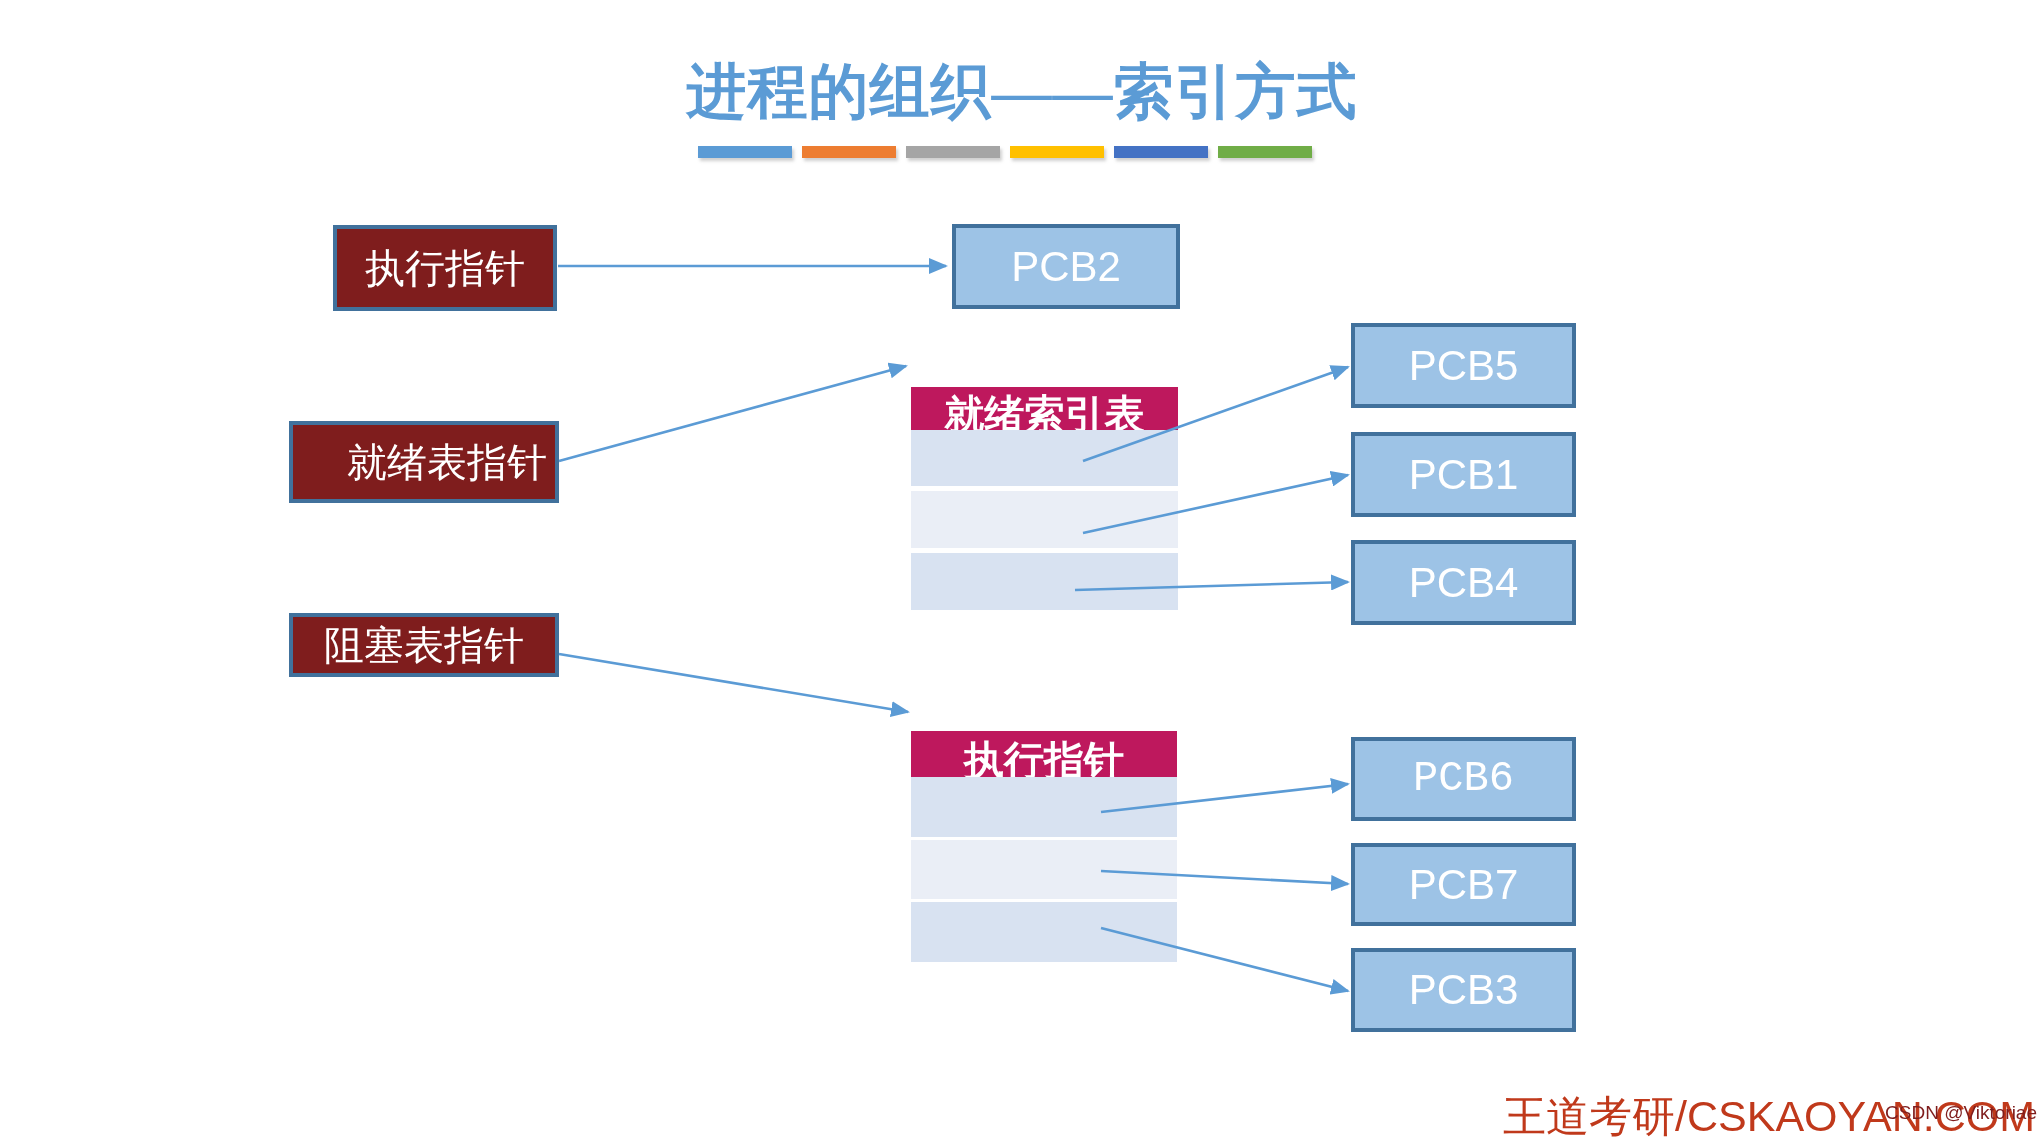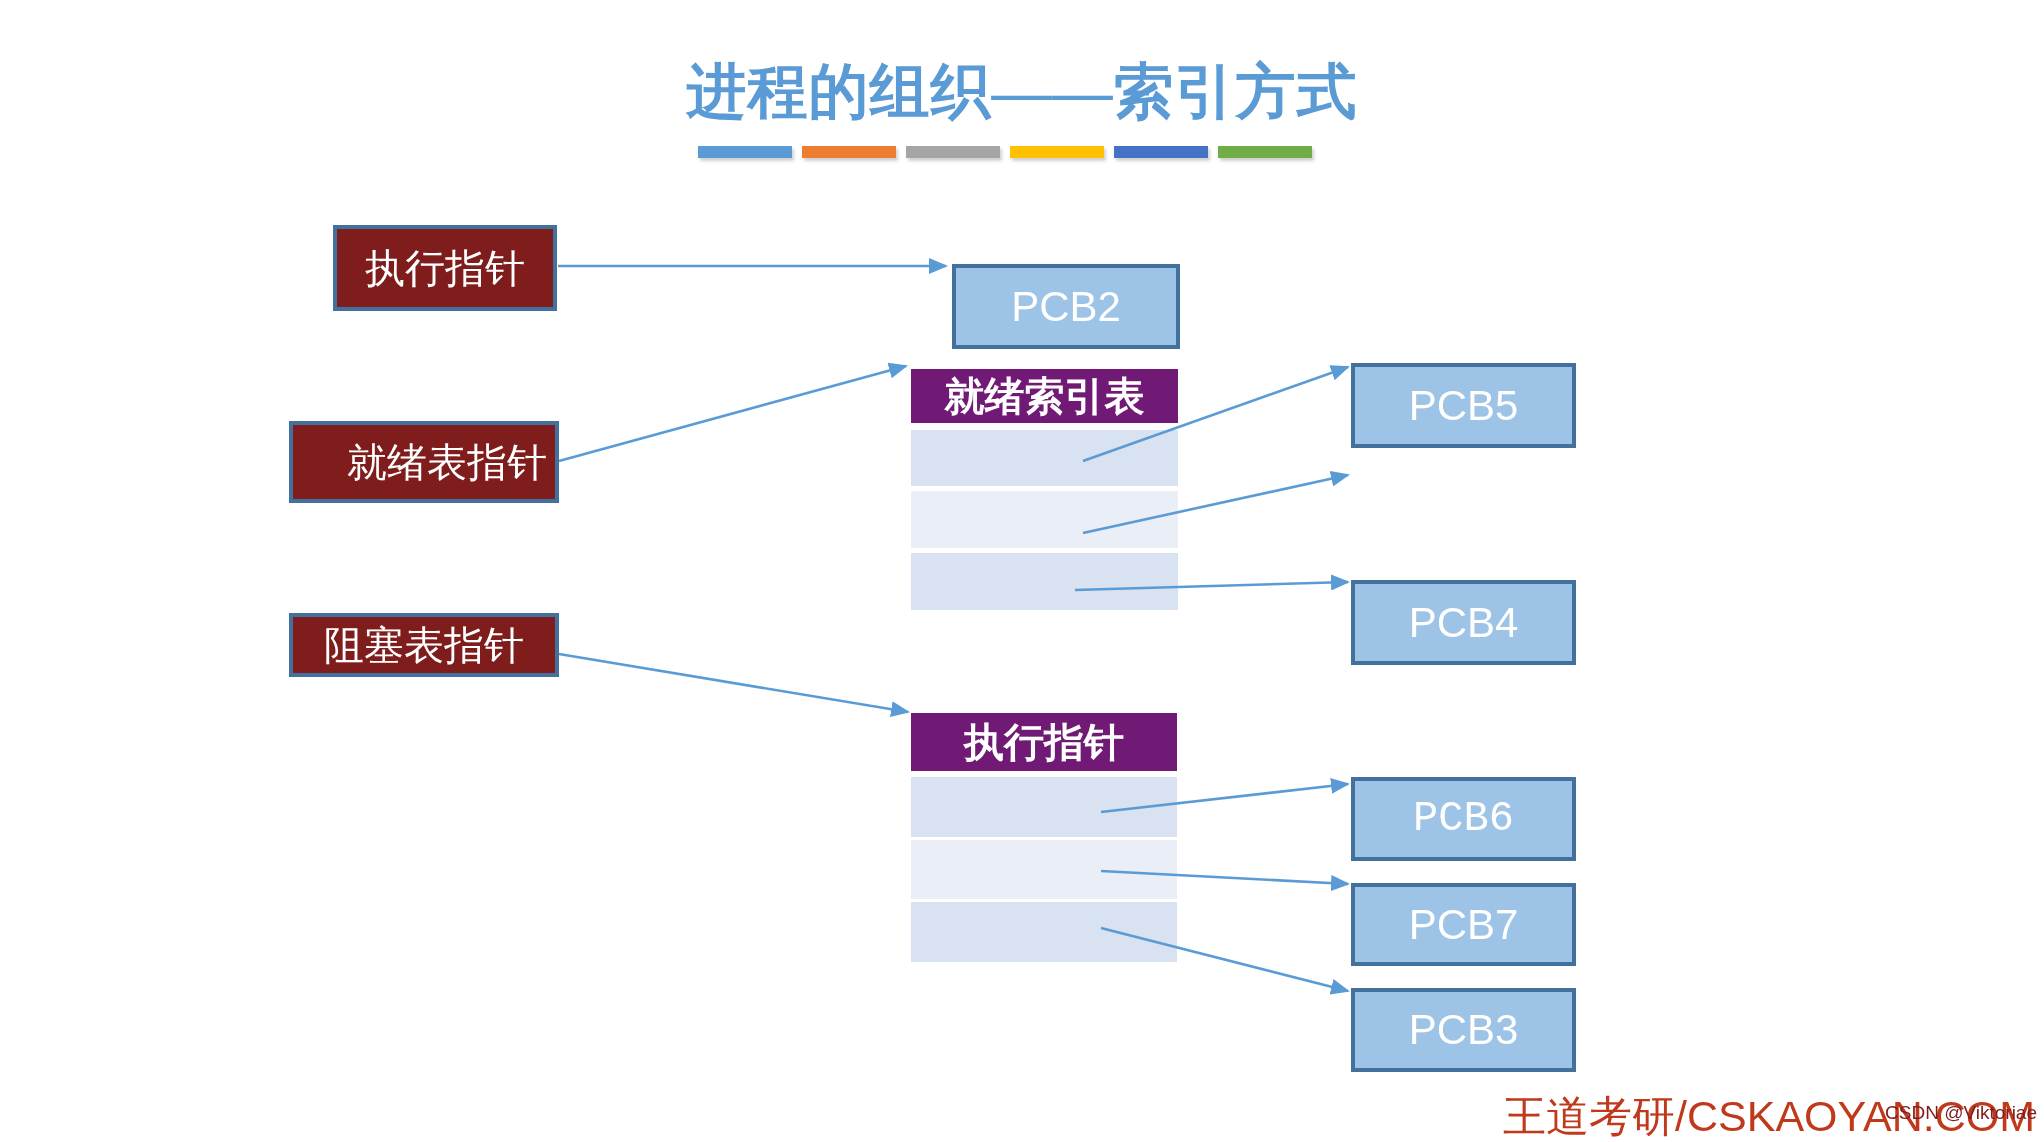--- a/index.html
+++ b/index.html
@@ -27,34 +27,33 @@
   }
   .ptr-exec   {left:333px;top:225px;width:224px;height:86px;}
   .ptr-ready  {left:289px;top:421px;width:270px;height:82px;padding-left:46px;}
   .ptr-blocked{left:289px;top:613px;width:270px;height:64px;}
   
   .pcb{
     position:absolute;background:#9DC3E6;border:4px solid #41719C;
     display:flex;align-items:center;justify-content:center;
     color:#ffffff;font-size:42px;box-sizing:border-box;
     font-family:"Liberation Sans",sans-serif;
-    margin-top:40px;
   }
   .pcb2{left:952px;top:224px;width:228px;height:85px;}
   .pcb5{left:1351px;top:323px;width:225px;height:85px;}
   .pcb1{left:1351px;top:432px;width:225px;height:85px;}
   .pcb4{left:1351px;top:540px;width:225px;height:85px;}
   .pcb6{left:1351px;top:737px;width:225px;height:84px;font-family:Liberation Mono, monospace;}
   .pcb7{left:1351px;top:843px;width:225px;height:83px;}
   .pcb3{left:1351px;top:948px;width:225px;height:84px;}
   
   .idx-header{
-    position:absolute;background:#701a75;color:#ffffff;
+    position:absolute;background:#be185d;color:#ffffff;
     display:flex;align-items:center;justify-content:center;
-    font-family:"Liberation Serif","DejaVu Serif",serif;font-weight:bold;font-size:40px;
+    font-family:"Liberation Serif","DejaVu Serif",serif;font-weight:bold;font-size:40px;margin-top:18px;
   }
   .idx-row{position:absolute;}
   .row-dark{background:#D8E2F1;}
   .row-light{background:#EAEEF6;}
   .rt-h {left:911px;top:369px;width:267px;height:54px;}
   .rt-r1{left:911px;top:430px;width:267px;height:56px;}
   .rt-r2{left:911px;top:491px;width:267px;height:57px;}
   .rt-r3{left:911px;top:553px;width:267px;height:57px;}
   .bt-h {left:911px;top:713px;width:266px;height:58px;}
   .bt-r1{left:911px;top:777px;width:266px;height:60px;}
@@ -111,20 +110,23 @@
   <div class="idx-row row-dark bt-r1"></div>
   <div class="idx-row row-light bt-r2"></div>
   <div class="idx-row row-dark bt-r3"></div>
 
   <div class="pcb pcb2">
     <span>PCB2</span>
   </div>
   <div class="pcb pcb5">
     <span>PCB5</span>
   </div>
+  <div class="pcb pcb1">
+    <span>PCB1</span>
+  </div>
   <div class="pcb pcb4">
     <span>PCB4</span>
   </div>
   <div class="pcb pcb6">
     <span>PCB6</span>
   </div>
   <div class="pcb pcb7">
     <span>PCB7</span>
   </div>
   <div class="pcb pcb3">

